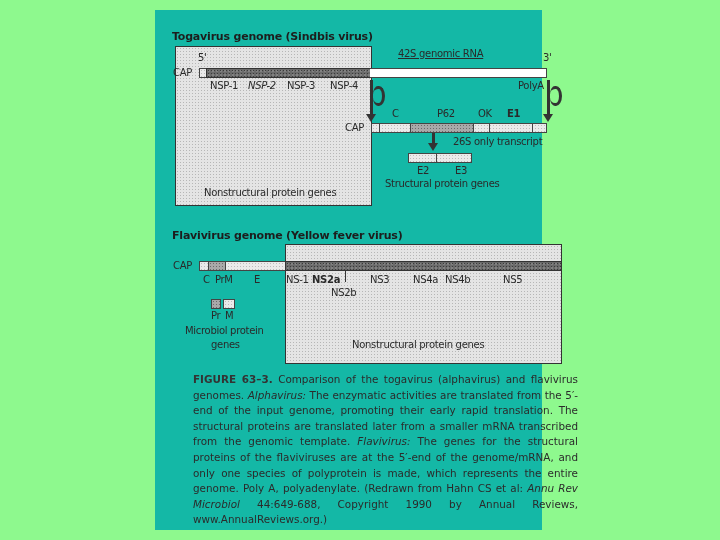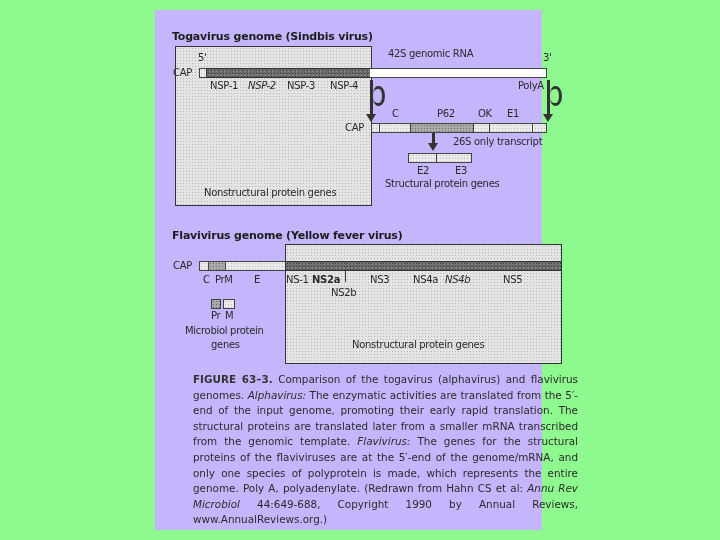--- a/index.html
+++ b/index.html
@@ -1,17 +1,17 @@
 <!DOCTYPE html>
 <html><head>
   <meta charset="utf-8">
   <style>
     html, body { margin:0; padding:0; }
     body { width:720px; height:540px; background:#8ef98e; position:relative; overflow:hidden; font-family:"DejaVu Sans", sans-serif; }
-    .page { position:absolute; left:155px; top:10px; width:387px; height:520px; background:#c4b5fd; }
+    .page { position:absolute; left:155px; top:10px; width:387px; height:520px; background:#14b8a6; }
     .abs { position:absolute; white-space:nowrap; color:#1d1d1d; }
     .title { font-weight:bold; font-size:11px; letter-spacing:-0.2px; }
     .lbl { font-size:10px; letter-spacing:-0.3px; color:#2a2a2a; }
     .stipple { background-color:#e4e4e4; background-image:radial-gradient(#b6b6b6 0.6px, transparent 0.8px); background-size:3px 3px; }
     .box { border:1px solid #333; }
     .bar-dark { background-color:#6a6a6a; background-image:radial-gradient(#3a3a3a 0.8px, transparent 1px), radial-gradient(#9a9a9a 0.6px, transparent 0.8px); background-size:3px 3px, 4px 4px; border:1px solid #333; }
     .bar-light { background-color:#eaeaea; background-image:radial-gradient(#bcbcbc 0.6px, transparent 0.8px); background-size:3px 3px; border:1px solid #444; }
     .bar-mid { background-color:#a9a9a9; background-image:radial-gradient(#6b6b6b 0.7px, transparent 0.9px); background-size:3px 3px; }
     .seg { position:absolute; top:0; bottom:0; border-right:1px solid #444; }
     .line { position:absolute; background:#333; }
@@ -24,21 +24,21 @@
 </head>
 <body>
 
 <div class="page">
 
   <div class="abs title" style="left:17px;top:20px;">Togavirus genome (Sindbis virus)</div>
   <div class="abs stipple box" style="left:20px;top:36px;width:195px;height:158px;"></div>
   <div class="abs lbl" style="left:49px;top:177px;">Nonstructural protein genes</div>
 
   <div class="abs lbl" style="left:43px;top:42px;">5'</div>
-  <div class="abs lbl" style="left:233px;top:38px;">42S genomic RNA</div>
+  <div class="abs lbl" style="left:243px;top:38px;text-decoration:underline;">42S genomic RNA</div>
   <div class="abs lbl" style="left:388px;top:42px;">3'</div>
 
   <div class="abs lbl" style="left:18px;top:57px;">CAP</div>
   <div class="abs bar-light" style="left:44px;top:58px;width:6px;height:8px;"></div>
   <div class="abs bar-dark" style="left:51px;top:58px;width:163px;height:8px;"></div>
   <div class="abs" style="left:215px;top:58px;width:176px;height:8px;border:1px solid #444;border-left:none;background:#fff;"></div>
 
   <div class="abs lbl" style="left:55px;top:70px;">NSP-1</div>
   <div class="abs lbl" style="left:93px;top:70px;font-style:italic;">NSP-2</div>
   <div class="abs lbl" style="left:132px;top:70px;">NSP-3</div>
@@ -48,21 +48,21 @@
   <div class="line" style="left:215px;top:70px;width:3px;height:36px;"></div>
   <div class="arrow" style="left:211px;top:104px;"></div>
   <div class="hairpin" style="left:218px;top:76px;"></div>
   <div class="line" style="left:392px;top:70px;width:3px;height:36px;"></div>
   <div class="arrow" style="left:388px;top:104px;"></div>
   <div class="hairpin" style="left:395px;top:76px;"></div>
 
   <div class="abs lbl" style="left:237px;top:98px;">C</div>
   <div class="abs lbl" style="left:282px;top:98px;">P62</div>
   <div class="abs lbl" style="left:323px;top:98px;">OK</div>
-  <div class="abs lbl" style="left:352px;top:98px;">E1</div>
+  <div class="abs lbl" style="left:352px;top:98px;font-weight:bold;">E1</div>
 
   <div class="abs lbl" style="left:190px;top:112px;">CAP</div>
   <div class="abs bar-light" style="left:216px;top:113px;width:174px;height:8px;overflow:hidden;">
     <div class="seg" style="left:0;width:7px;"></div>
     <div class="seg" style="left:8px;width:30px;"></div>
     <div class="seg bar-mid" style="left:39px;width:62px;"></div>
     <div class="seg" style="left:102px;width:15px;"></div>
     <div class="seg" style="left:118px;width:42px;"></div>
   </div>
   <div class="abs lbl" style="left:298px;top:126px;">26S only transcript</div>
@@ -91,21 +91,21 @@
   <div class="abs lbl" style="left:48px;top:264px;">C</div>
   <div class="abs lbl" style="left:60px;top:264px;">PrM</div>
   <div class="abs lbl" style="left:99px;top:264px;">E</div>
 
   <div class="abs" style="left:130px;top:260px;width:60px;height:12px;border-right:1px solid #333;"></div>
   <div class="abs lbl" style="left:131px;top:264px;">NS-1</div>
   <div class="abs lbl" style="left:157px;top:264px;font-weight:bold;">NS2a</div>
   <div class="abs lbl" style="left:176px;top:277px;">NS2b</div>
   <div class="abs lbl" style="left:215px;top:264px;">NS3</div>
   <div class="abs lbl" style="left:258px;top:264px;">NS4a</div>
-  <div class="abs lbl" style="left:290px;top:264px;font-style:italic;">NS4b</div>
+  <div class="abs lbl" style="left:290px;top:264px;">NS4b</div>
   <div class="abs lbl" style="left:348px;top:264px;">NS5</div>
 
   <div class="abs bar-mid" style="left:56px;top:289px;width:8px;height:8px;border:1px solid #444;"></div>
   <div class="abs bar-light" style="left:68px;top:289px;width:10px;height:8px;"></div>
   <div class="abs lbl" style="left:56px;top:300px;">Pr</div>
   <div class="abs lbl" style="left:70px;top:300px;">M</div>
   <div class="abs lbl" style="left:30px;top:315px;">Microbiol protein</div>
   <div class="abs lbl" style="left:56px;top:329px;">genes</div>
 
   <div class="caption">

